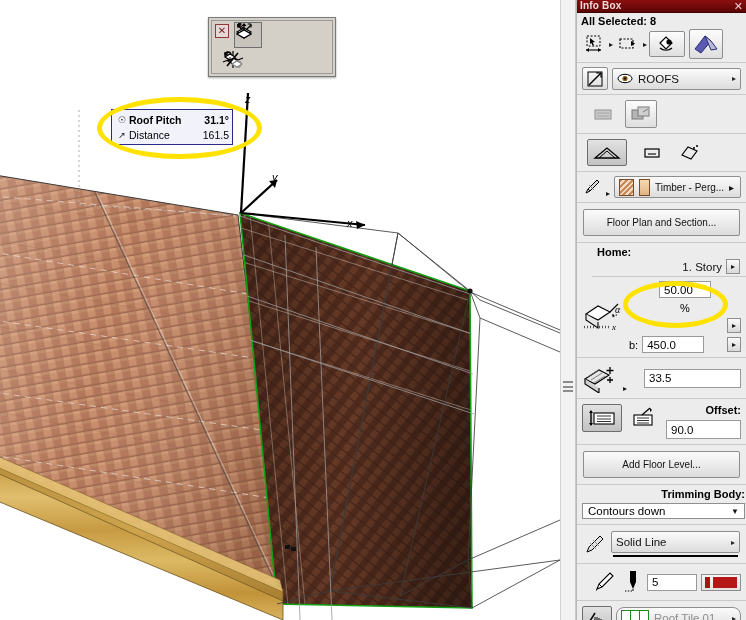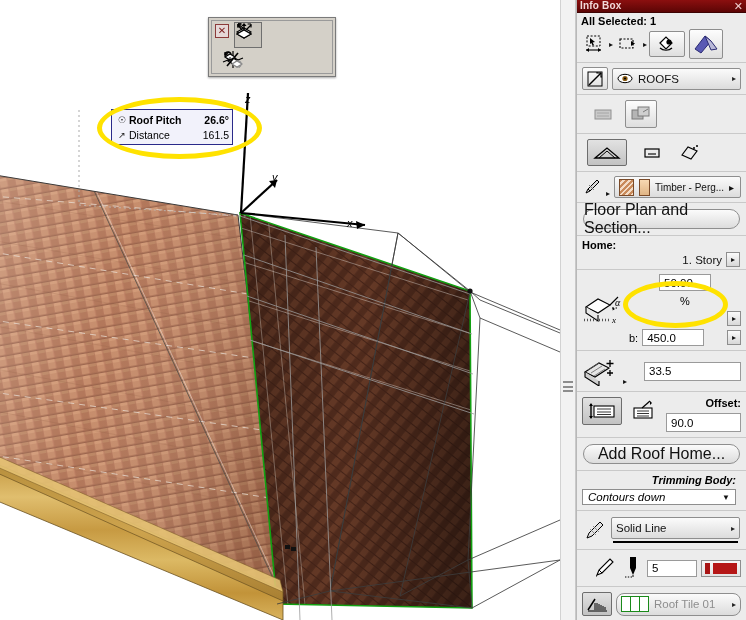--- a/index.html
+++ b/index.html
@@ -99,24 +99,24 @@
   .ibtn.on{background:linear-gradient(#e2e2e2,#c2c2c2);border:1px solid #6d6d6d;}
 
   .combo{
     flex:1;height:22px;background:linear-gradient(#fbfbfb,#dcdcdc);
     border:1px solid #8e8e8e;border-radius:2px;box-sizing:border-box;
     display:flex;align-items:center;padding:0 4px;gap:5px;font-size:11.5px;color:#111;
   }
   .combo .arr{margin-left:auto;font-size:8px;color:#222;}
 
   .wbtn{
-    width:100%;height:20px;background:linear-gradient(#fbfbfb,#dcdcdc);
-    border:1px solid #8e8e8e;border-radius:10px;box-sizing:border-box;
+    width:100%;height:27px;background:linear-gradient(#fbfbfb,#dcdcdc);
+    border:1px solid #8e8e8e;border-radius:2px;box-sizing:border-box;
     display:flex;align-items:center;justify-content:center;
-    font-size:16px;color:#111;
+    font-size:10px;color:#111;
   }
 
   .fld{
     height:17px;background:#fff;border:1px solid #9a9a9a;box-sizing:border-box;
     display:flex;align-items:center;padding:0 4px;font-size:11.5px;color:#000;
   }
   .spin{
     width:14px;height:15px;background:linear-gradient(#fafafa,#d8d8d8);
     border:1px solid #8e8e8e;box-sizing:border-box;
     display:flex;align-items:center;justify-content:center;font-size:8px;color:#111;
@@ -372,21 +372,21 @@
           </svg>
         </div>
       </div>
     </div>
   </div>
 
   <div id="info-tooltip">
     <div class="tt-row bold">
       <span class="tt-ico">☉</span>
       <span class="tt-lab">Roof Pitch</span>
-      <span class="tt-val">26.6°</span>
+      <span class="tt-val">31.1°</span>
     </div>
     <div class="tt-row">
       <span class="tt-ico">↗</span>
       <span class="tt-lab">Distance</span>
       <span class="tt-val">161.5</span>
     </div>
   </div>
 
   <div class="hl" id="hl-tooltip"></div>
 </div>
@@ -398,21 +398,21 @@
     <i></i>
 </div>
 
 <div id="right-panel">
 
   <div id="titlebar">
     <span class="tb-txt">Info Box</span>
     <span class="tb-close">✕</span>
   </div>
 
-  <div class="sel-line">All Selected: 1</div>
+  <div class="sel-line">All Selected: 8</div>
 
   <div class="prow" style="gap:2px;padding:1px 4px 3px 4px;">
     <div class="ibtn flat" style="width:26px;height:26px;">
       <svg width="20" height="20" viewBox="0 0 20 20">
         <rect x="3" y="2" width="13" height="10" fill="none" stroke="#000" stroke-width="1" stroke-dasharray="2 1.6"></rect>
         <path d="M6 10 L6 4 L11 8 L8.6 8.4 L10 11 L8.6 11.6 L7.4 9 z" fill="#000"></path>
         <path d="M2 16 L17 16" stroke="#000" stroke-width="1.1"></path>
         <path d="M2 16 l3 -2 v4 z M17 16 l-3 -2 v4 z" fill="#000"></path>
       </svg>
     </div>
@@ -510,21 +510,21 @@
       <span class="sw-plain"></span>
       <span>Timber  - Perg...</span>
       <span class="arr">▸</span>
     </div>
   </div>
 
   <div class="prow" style="padding:6px 6px;">
     <div class="wbtn">Floor Plan and Section...</div>
   </div>
 
-  <div class="prow" style="display:block;padding:3px 6px 2px 5px;">
+  <div class="prow" style="display:block;padding:3px 6px 2px 5px;margin-left:15px;">
     <div class="home-lab">Home:</div>
     <div style="display:flex;align-items:center;justify-content:flex-end;gap:4px;margin-top:1px;">
       <span class="story-txt">1. Story</span>
       <span class="spin">▸</span>
     </div>
   </div>
 
   <div class="prow" style="padding:4px 5px;gap:3px;">
     <div style="width:44px;">
       <svg width="44" height="40" viewBox="0 0 44 40">
@@ -583,24 +583,24 @@
         <path d="M20 1 l2 2 l-2 2 z" fill="#000"></path>
       </svg>
     </div>
     <div style="flex:1;">
       <div class="lbl b">Offset:</div>
       <span class="fld" style="width:100%;height:19px;margin-top:4px;">90.0</span>
     </div>
   </div>
 
   <div class="prow" style="padding:6px 6px;">
-    <div class="wbtn">Add Roof Home...</div>
-  </div>
-
-  <div class="prow" style="display:block;padding:3px 10px 5px 5px;font-style:italic;">
+    <div class="wbtn">Add Floor Level...</div>
+  </div>
+
+  <div class="prow" style="display:block;padding:3px 1px 5px 5px;">
     <div class="lbl b">Trimming Body:</div>
     <div class="dd" style="margin-top:3px;">
       <span>Contours down</span>
       <span class="arr">▼</span>
     </div>
   </div>
 
   <div class="prow" style="padding:6px 6px;">
     <div class="ibtn flat" style="width:24px;height:24px;">
       <svg width="22" height="22" viewBox="0 0 22 22">

